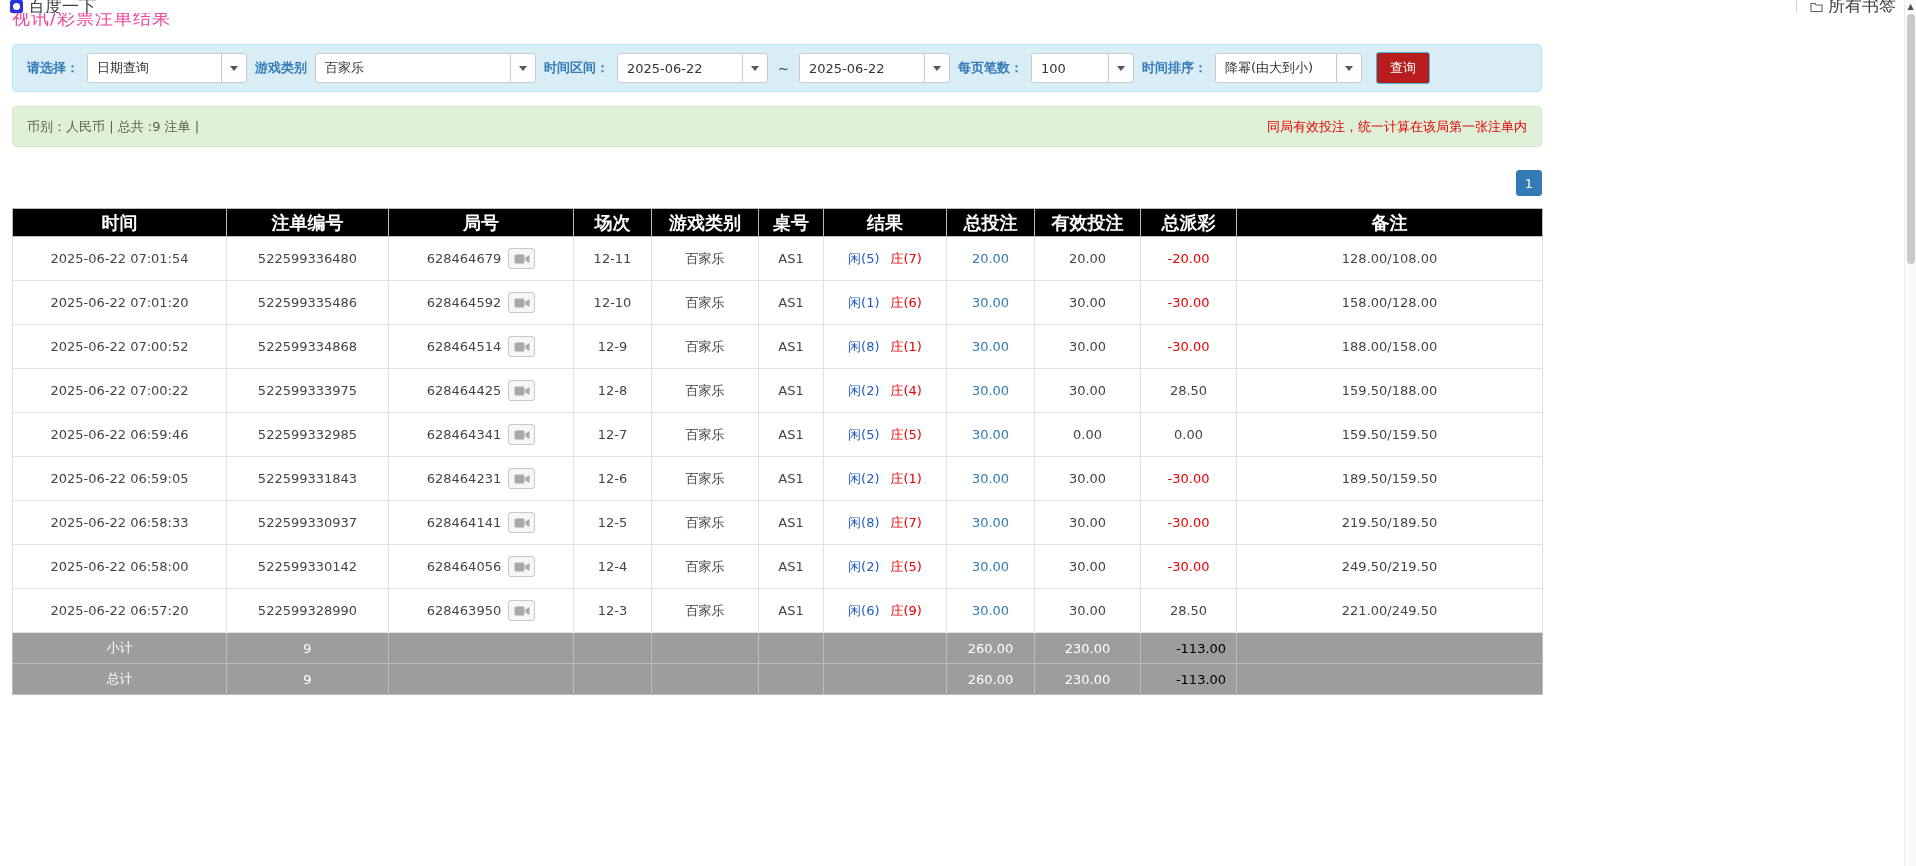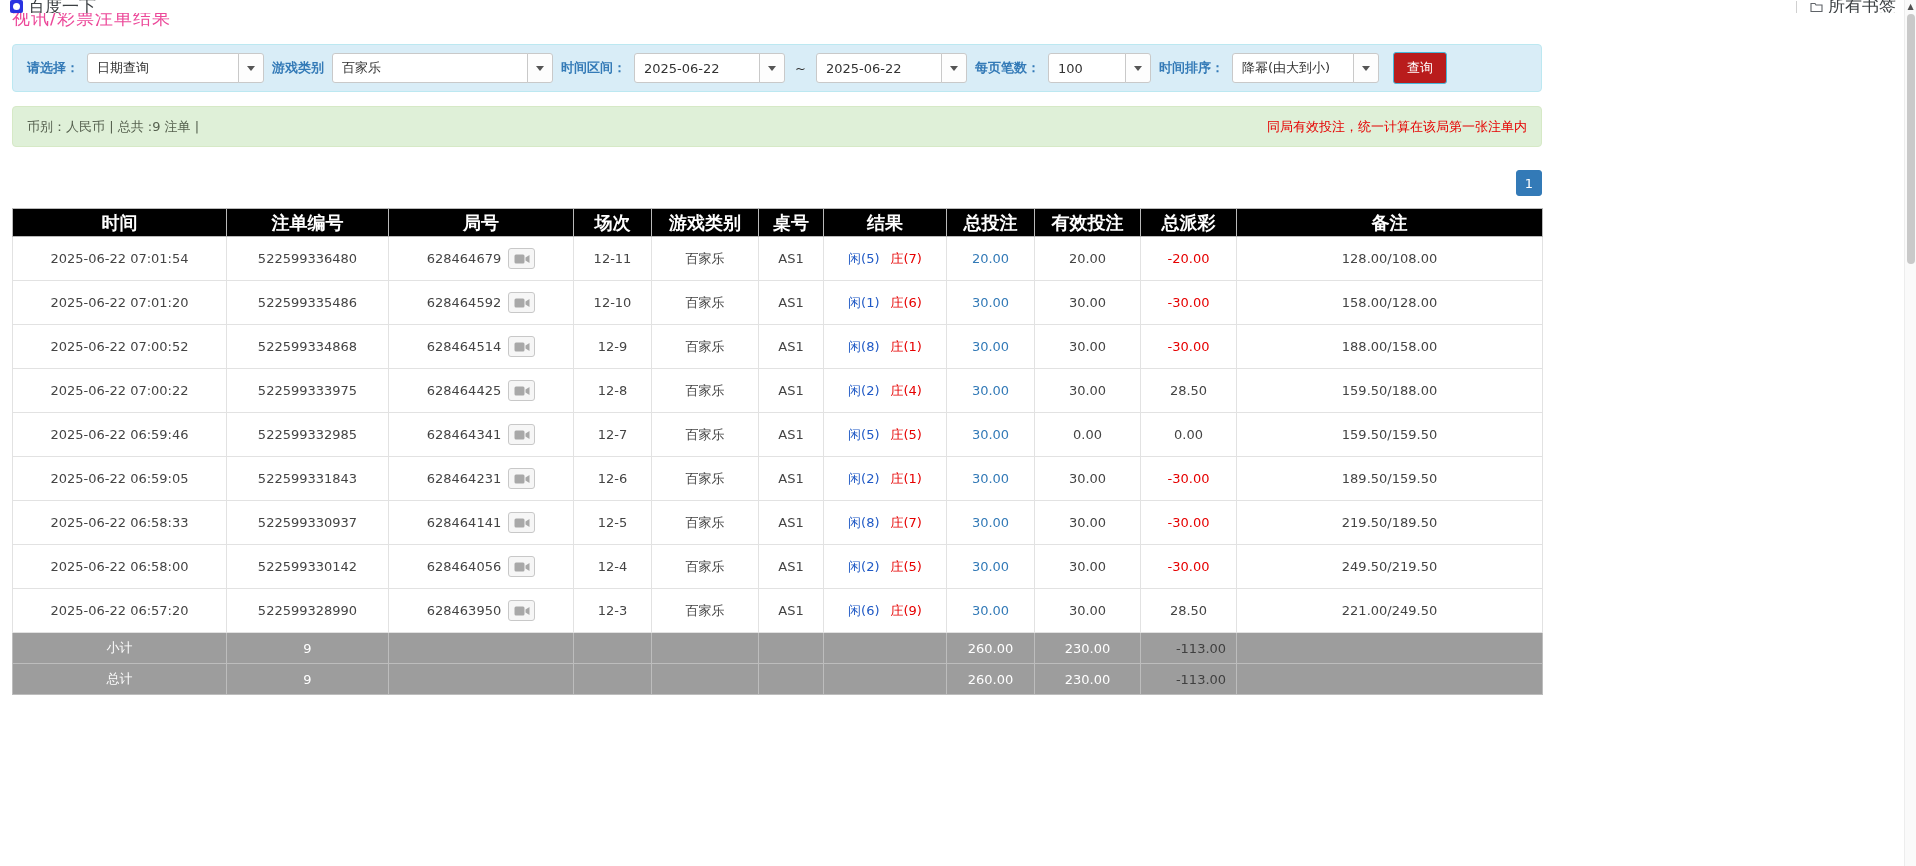--- a/index.html
+++ b/index.html
@@ -50,21 +50,21 @@
   .combo { display:inline-flex; height:30px; }
   .combo-text {
     background:#fff; border:1px solid #c9c9c9; border-radius:3px 0 0 3px;
     padding:0 9px; display:flex; align-items:center; font-size:13px; color:#333;
   }
   .combo-btn {
     width:26px; border:1px solid #c9c9c9; margin-left:-1px; border-radius:0 3px 3px 0;
     background:#fdfdfd; display:flex; align-items:center; justify-content:center; cursor:pointer;
   }
   .caret { width:0; height:0; border-left:4px solid transparent; border-right:4px solid transparent; border-top:5px solid #555; }
-  .w-query { width:152px; } .w-game { width:196px; } .w-date { width:126px; }
+  .w-query { width:135px; } .w-game { width:196px; } .w-date { width:126px; }
   .w-size { width:78px; }  .w-sort { width:122px; }
   .tilde { color:#333; margin:0 2px; }
   .search-btn {
     background:#b91c1c; border:1px solid #46b8da; color:#fff; font-size:13px;
     padding:6px 13px; border-radius:3px; cursor:pointer; margin-left:6px;
     font-family:inherit;
   }
 
   
   .summary {
@@ -99,21 +99,21 @@
     margin-left:7px; vertical-align:middle; cursor:pointer;
   }
   .res-p { color:#1f59c5; margin-right:11px; }
   .res-b { color:#e60000; }
   .blue-val { color:#337ab7; cursor:pointer; }
   .payout.neg { color:#e60000; }
   tfoot td {
     height:31px; background:#9d9d9d; color:#fff; text-align:center;
     border:1px solid #bdbdbd; font-size:13px;
   }
-  tfoot td.payout.neg { color:#404040;padding-left:25px; }
+  tfoot td.payout.neg { color:#000000;padding-left:25px; }
 </style>
 </head>
 <body>
 
 <div class="bm-strip">
   <div class="bm-left">
     <span class="favicon"></span>
     <span>百度一下</span>
   </div>
   <div class="bm-right">

